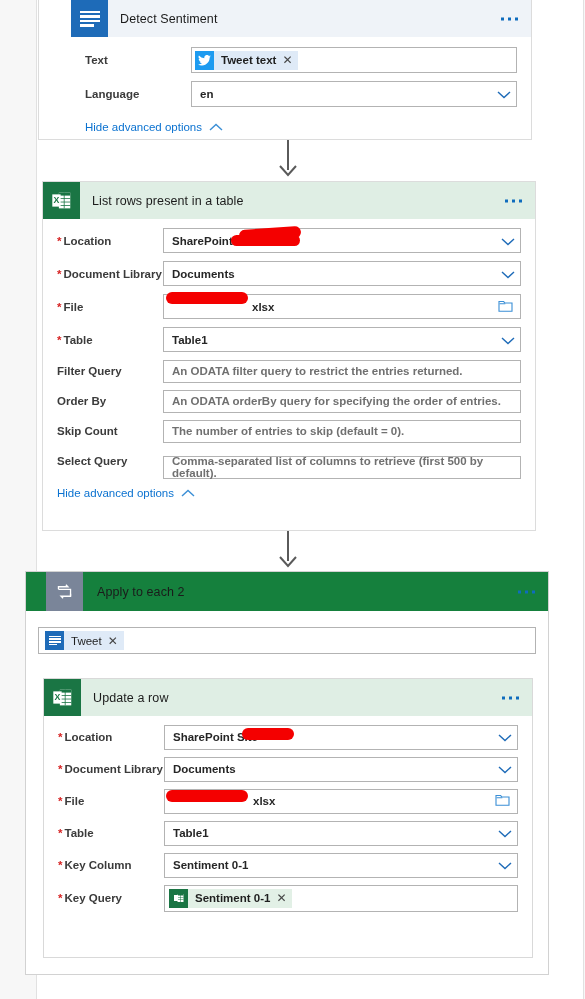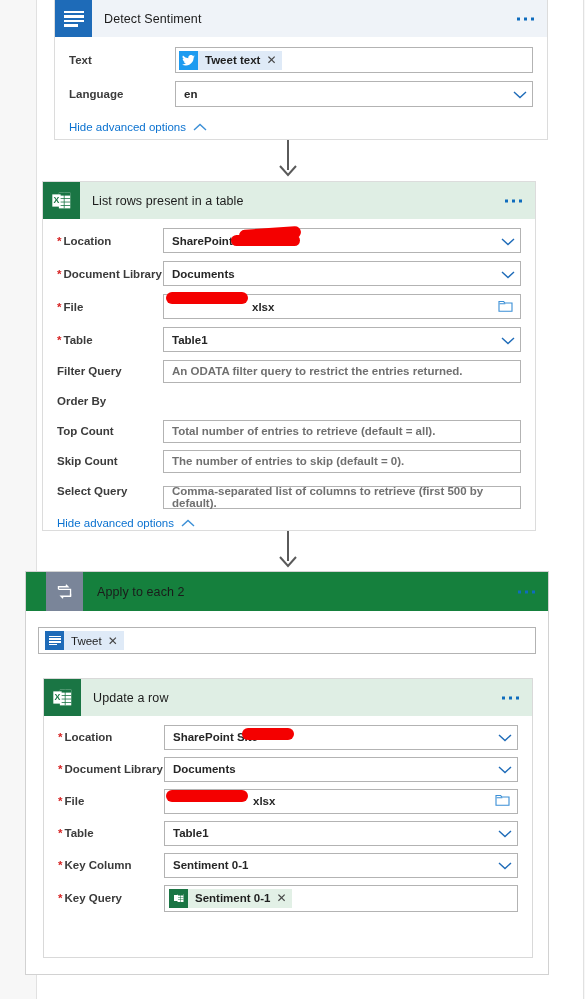--- a/index.html
+++ b/index.html
@@ -160,21 +160,21 @@
 </style>
 </head>
 <body>
 
 <div class="rail r1"></div>
 <div class="rail r2"></div>
 <div class="page"></div>
 
 <div class="stage">
 
-  <div class="card" style="left:54px;top:0px;width:494px;height:140px;border-top:none;">
+  <div class="card" style="left:38px;top:0px;width:494px;height:140px;border-top:none;padding-left:32px;">
     <div class="card-head head-blue">
       <div class="icon-box ibox-blue">
         <div class="ic-lines">
             <span></span>
             <span></span>
             <span></span>
             <span></span>
           </div>
       </div>
       <div class="title">Detect Sentiment</div>
@@ -306,28 +306,25 @@
 
       <div class="row" style="height:30px;">
         <div class="lbl">Filter Query</div>
         <div class="fld ph" style="height:23px;">
           <span>An ODATA filter query to restrict the entries returned.</span>
         </div>
       </div>
 
       <div class="row" style="height:30px;">
         <div class="lbl">Order By</div>
-      </div>
-
-      <div class="row" style="height:30px;">
-        <div class="lbl">Top Count</div>
         <div class="fld ph" style="height:23px;">
-          <span>Total number of entries to retrieve (default = all).</span>
-        </div>
-      </div>
+          <span>An ODATA orderBy query for specifying the order of entries.</span>
+        </div>
+      </div>
+
 
       <div class="row" style="height:30px;">
         <div class="lbl">Skip Count</div>
         <div class="fld ph" style="height:23px;">
           <span>The number of entries to skip (default = 0).</span>
         </div>
       </div>
 
       <div class="row" style="height:30px;">
         <div class="lbl">Select Query</div>

